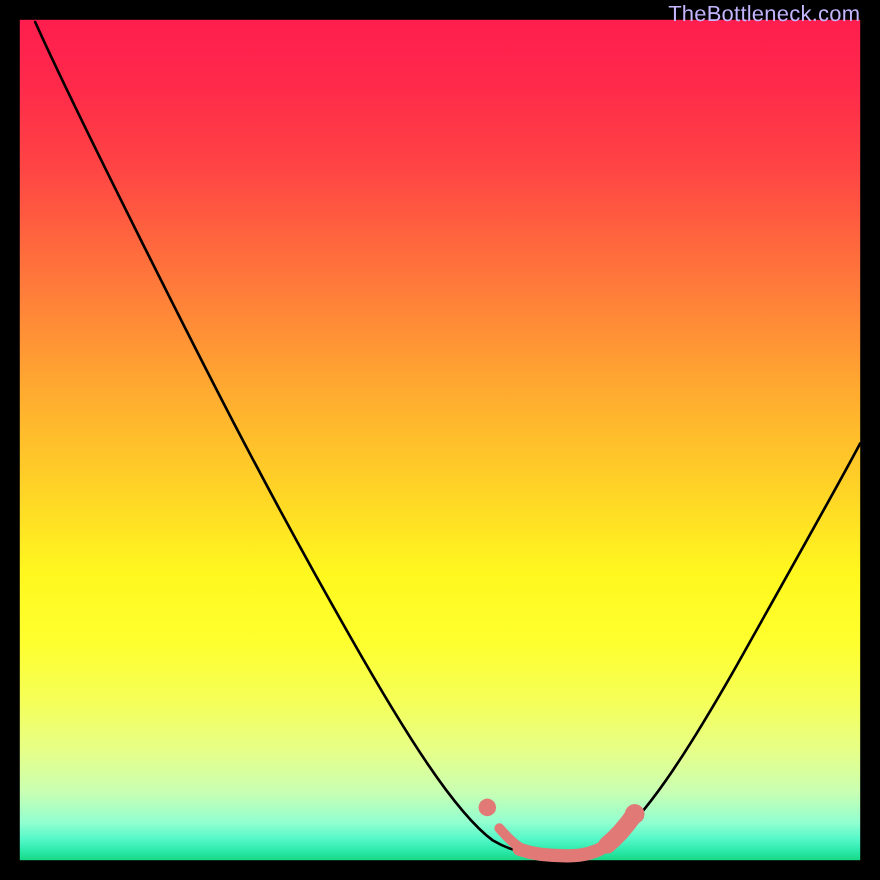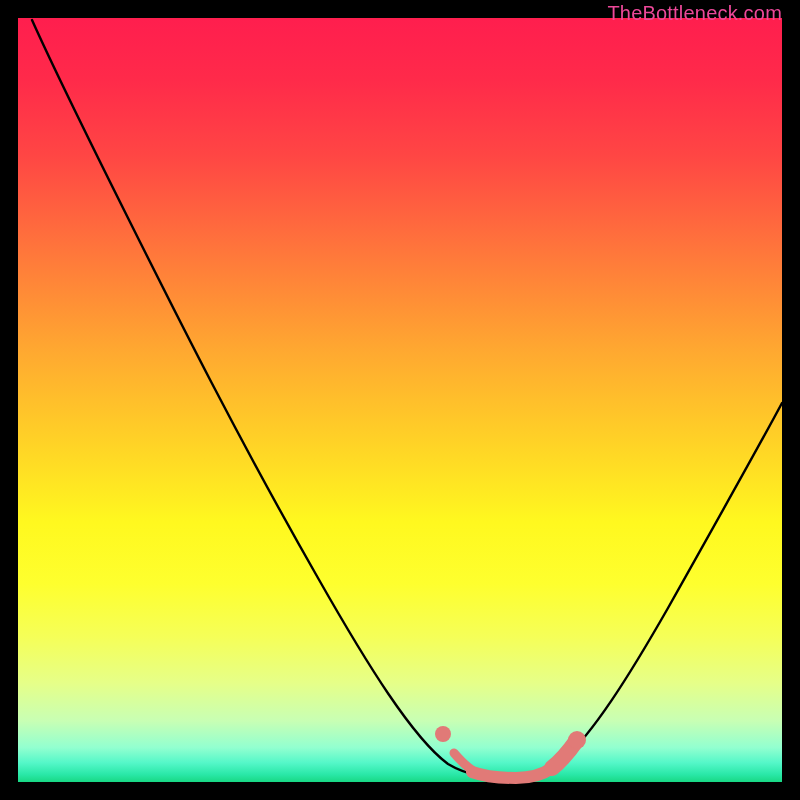--- a/index.html
+++ b/index.html
@@ -34,21 +34,21 @@
       #18d884 100%
     );
   }
   .watermark {
     position: absolute;
     top: 2px;
     right: 18px;
     font-family: Arial, Helvetica, sans-serif;
     font-size: 20px;
     font-weight: 500;
-    color: #ec4899;
+    color: #c4b5fd;
     letter-spacing: 0.2px;
   }
   svg.curve {
     position: absolute;
     left: 0;
     top: 0;
     width: 764px;
     height: 764px;
     overflow: visible;
   }

